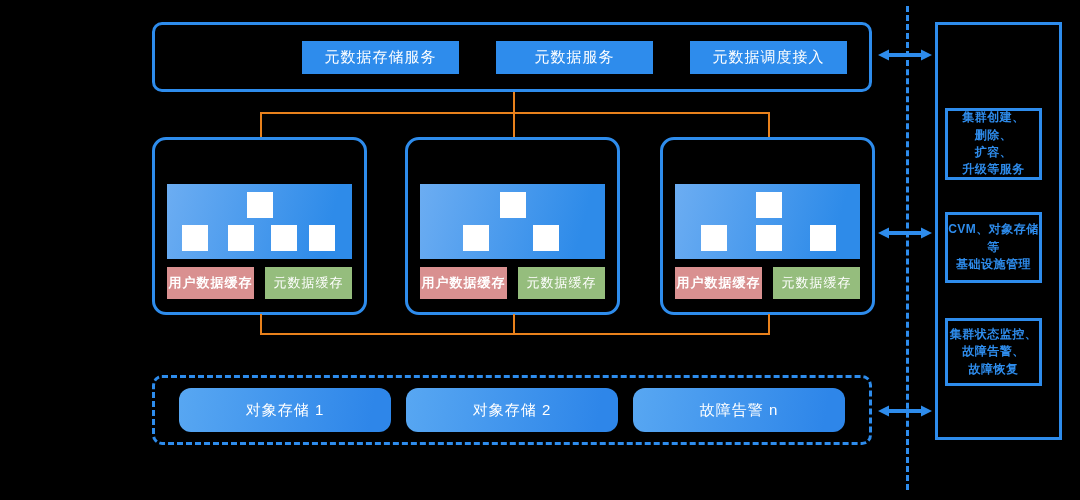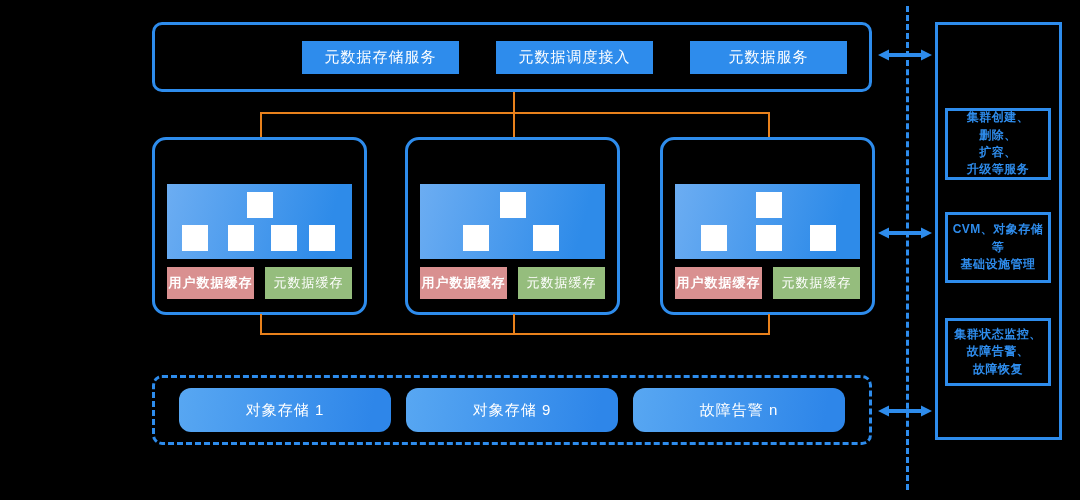--- a/index.html
+++ b/index.html
@@ -67,36 +67,36 @@
   .v-dashed{position:absolute;left:906px;top:6px;height:484px;width:0;border-left:3px dashed var(--blue);}
   .h-arrow{position:absolute;left:878px;width:54px;height:14px;}
   .h-arrow svg{display:block;fill:var(--blue);}
 
   
   .right-panel{
     position:absolute;left:935px;top:22px;width:127px;height:418px;
     border:3px solid var(--blue);box-sizing:border-box;
   }
   .panel-box{
-    position:absolute;left:7px;width:106px;box-sizing:border-box;
+    position:absolute;left:7px;width:97px;box-sizing:border-box;
     border:3px solid var(--blue);
     color:var(--blue);font-size:12px;font-weight:700;line-height:1.45;
     display:flex;align-items:center;justify-content:center;text-align:center;
     white-space:pre-line;letter-spacing:0.5px;
   }
 </style>
 </head>
 <body>
 
 <div class="stage">
 
   <div class="top-group">
     <div class="svc-btn">元数据存储服务</div>
+    <div class="svc-btn">元数据服务</div>
     <div class="svc-btn">元数据调度接入</div>
-    <div class="svc-btn">元数据服务</div>
   </div>
 
   <div class="conn" style="left:513px;top:92px;width:2px;height:21px;"></div>
   <div class="conn" style="left:260px;top:112px;width:510px;height:2px;"></div>
   <div class="conn" style="left:260px;top:112px;width:2px;height:26px;"></div>
   <div class="conn" style="left:513px;top:112px;width:2px;height:26px;"></div>
   <div class="conn" style="left:768px;top:112px;width:2px;height:26px;"></div>
 
   <div class="cluster" style="left:152px;">
     <div class="node-rect">
@@ -135,21 +135,21 @@
     </div>
   </div>
 
   <div class="conn" style="left:260px;top:314px;width:2px;height:20px;"></div>
   <div class="conn" style="left:513px;top:314px;width:2px;height:20px;"></div>
   <div class="conn" style="left:768px;top:314px;width:2px;height:20px;"></div>
   <div class="conn" style="left:260px;top:333px;width:510px;height:2px;"></div>
 
   <div class="storage-group">
     <div class="storage-btn">对象存储 1</div>
-    <div class="storage-btn">对象存储 9</div>
+    <div class="storage-btn">对象存储 2</div>
     <div class="storage-btn">故障告警 n</div>
   </div>
 
   <div class="v-dashed"></div>
   <div class="h-arrow" style="top:48px;">
     <svg width="54" height="14" viewBox="0 0 54 14">
         <polygon points="0,7 11,1.5 11,12.5"></polygon>
         <polygon points="54,7 43,1.5 43,12.5"></polygon>
         <rect x="9" y="5" width="36" height="4"></rect>
       </svg>

